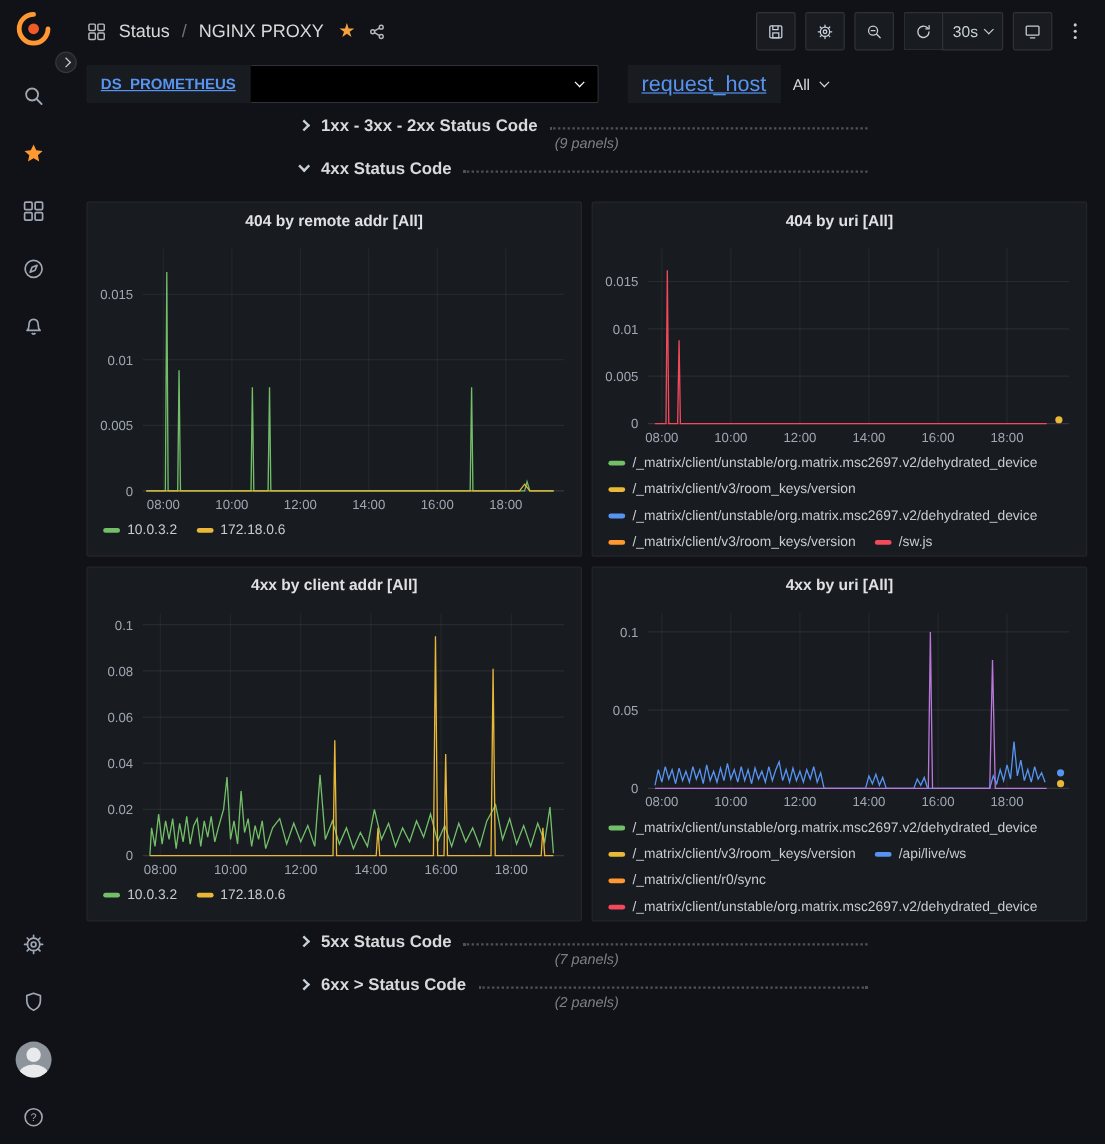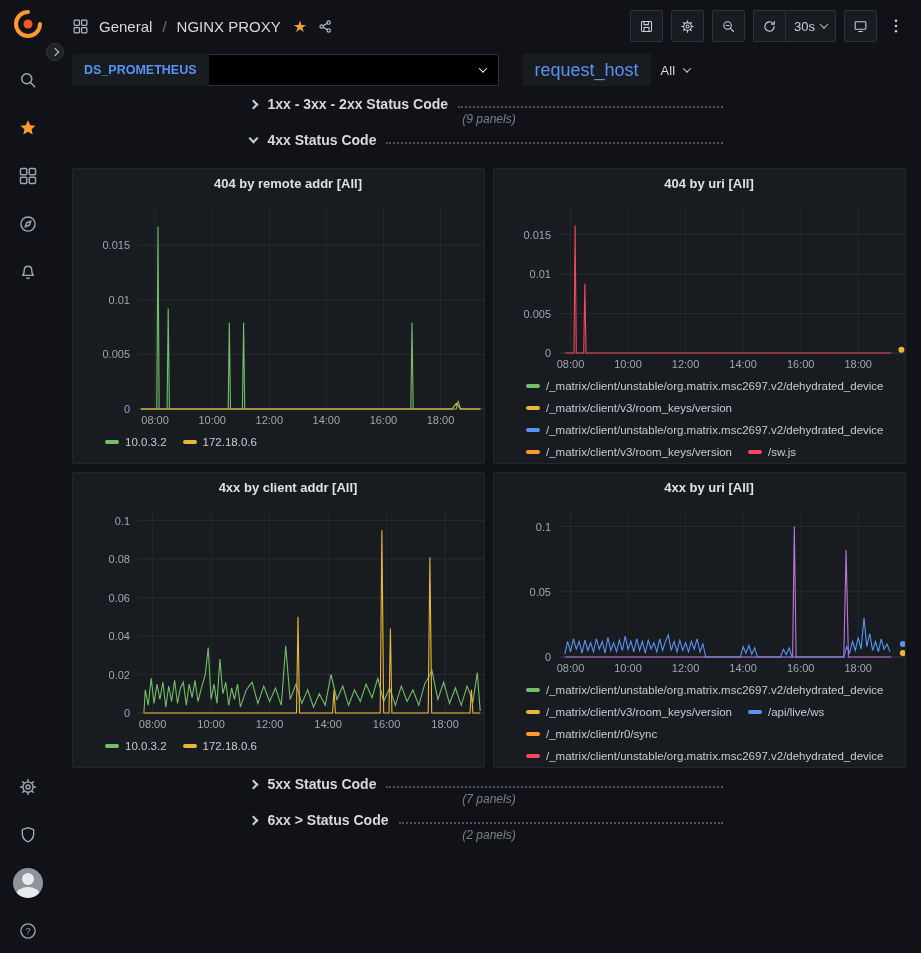--- a/index.html
+++ b/index.html
@@ -46,21 +46,21 @@
   .kebab-btn { background:none; border:none; color:#c7d0d9; padding:0 2px; cursor:pointer; display:flex; }
   .kebab-btn svg { width:18px; height:18px; }
 
   .cv { display:inline-block; width:6px; height:6px; border-right:1.6px solid currentColor; border-bottom:1.6px solid currentColor;
     transform:rotate(45deg) translate(-1px,-1px); flex:0 0 auto; }
 
   
   .subbar { flex:0 0 36px; height:36px; display:flex; align-items:center; padding:0 14px 0 17px; }
   .var-group { display:flex; align-items:center; margin-right:24px; }
   .var-label { height:32px; display:flex; align-items:center; padding:0 12px; background:#181b1f;
-    color:#5794f2; font-size:12.5px; font-weight:700; border-radius:2px 0 0 2px; cursor:pointer; white-space:nowrap; }
+    color:#5794f2; font-size:12.5px; font-weight:700; border-radius:2px 0 0 2px; cursor:pointer; white-space:nowrap;text-decoration:underline; }
   .var-label.regular { font-weight:400; font-size:18px; }
   .var-value-black { height:32px; width:290px; background:#000; border:1px solid #2f3238; border-left:none;
     display:flex; align-items:center; justify-content:flex-end; padding:0 12px; border-radius:0 2px 2px 0; color:#fff; cursor:pointer; }
   .var-value { height:32px; display:flex; align-items:center; gap:9px; padding:0 10px; background:#111217;
     color:#d8d9da; font-size:13px; cursor:pointer; }
 
   
   .content { flex:1; padding:8px 15px 0 17px; overflow:hidden; }
 
   .row-head { height:28px; display:flex; align-items:center; margin-bottom:8px; cursor:pointer;flex-direction:column; }
@@ -68,21 +68,21 @@
   .chev { width:7px; height:7px; border-right:2px solid #c7d0d9; border-bottom:2px solid #c7d0d9; display:inline-block; flex:0 0 auto; margin:0 11px 0 4px; }
   .chev.right { transform:rotate(-45deg); }
   .chev.down  { transform:rotate(45deg); margin-top:-4px; }
   .row-title { font-size:14px; font-weight:700; white-space:nowrap; color:#d8d9da; }
   .dots { flex:1; margin:5px 10px 0; border-bottom:2px dotted #4c5058; height:1px; }
   .row-count { font-size:12px; font-style:italic; color:#7b8087; white-space:nowrap; }
   .drag-dots { margin-left:auto; width:10px; height:15px;
     background-image:radial-gradient(circle, #5a5e66 1.2px, transparent 1.4px); background-size:5px 5px; cursor:grab; }
 
   .panel-grid { display:grid; grid-template-columns:1fr 1fr; gap:8px; margin-bottom:8px; }
-  .panel { background:#181b1f; border:1px solid #24262b; border-radius:2px; height:296px; overflow:hidden; display:flex; flex-direction:column;padding-left:19px; }
+  .panel { background:#181b1f; border:1px solid #24262b; border-radius:2px; height:296px; overflow:hidden; display:flex; flex-direction:column; }
   .panel-title { flex:0 0 28px; height:28px; display:flex; align-items:center; justify-content:center;
     font-size:13px; font-weight:700; color:#dfe1e4; cursor:pointer; }
   .chart { width:100%; }
   .chart svg { display:block; font-family:inherit; }
   .chart.tall  { height:232px; }
   .chart.short { height:176px; }
   .legend { display:flex; flex-wrap:wrap; column-gap:16px; row-gap:3px; padding:3px 10px 0 13px; overflow:hidden; align-content:flex-start; }
   .leg-item { display:flex; align-items:center; gap:6px; font-size:11.5px; color:#c7ccd3; white-space:nowrap; height:19px; cursor:pointer; }
   .leg-item i { width:14px; height:4px; border-radius:2px; display:inline-block; flex:0 0 auto; }
   .leg-item em { font-style:normal;text-align:right; }
@@ -164,21 +164,21 @@
 
     <header class="topbar">
       <button class="icon-plain">
         <svg viewBox="0 0 24 24" fill="none" stroke="currentColor" stroke-width="1.7">
             <rect x="3" y="3" width="7.5" height="7.5" rx="1.2"></rect>
             <rect x="13.5" y="3" width="7.5" height="7.5" rx="1.2"></rect>
             <rect x="3" y="13.5" width="7.5" height="7.5" rx="1.2"></rect>
             <rect x="13.5" y="13.5" width="7.5" height="7.5" rx="1.2"></rect>
           </svg>
       </button>
-      <span class="crumb">General</span>
+      <span class="crumb">Status</span>
       <span class="crumb-sep">/</span>
       <span class="crumb">NGINX PROXY</span>
       <span class="star-fav">★</span>
       <button class="icon-plain">
         <svg viewBox="0 0 24 24" fill="none" stroke="currentColor" stroke-width="1.7">
             <circle cx="6.5" cy="12" r="2.3"></circle>
             <circle cx="16.5" cy="6.5" r="2.3"></circle>
             <circle cx="16.5" cy="17.5" r="2.3"></circle>
             <line x1="8.6" y1="10.9" x2="14.4" y2="7.6"></line>
             <line x1="8.6" y1="13.1" x2="14.4" y2="16.4"></line>

